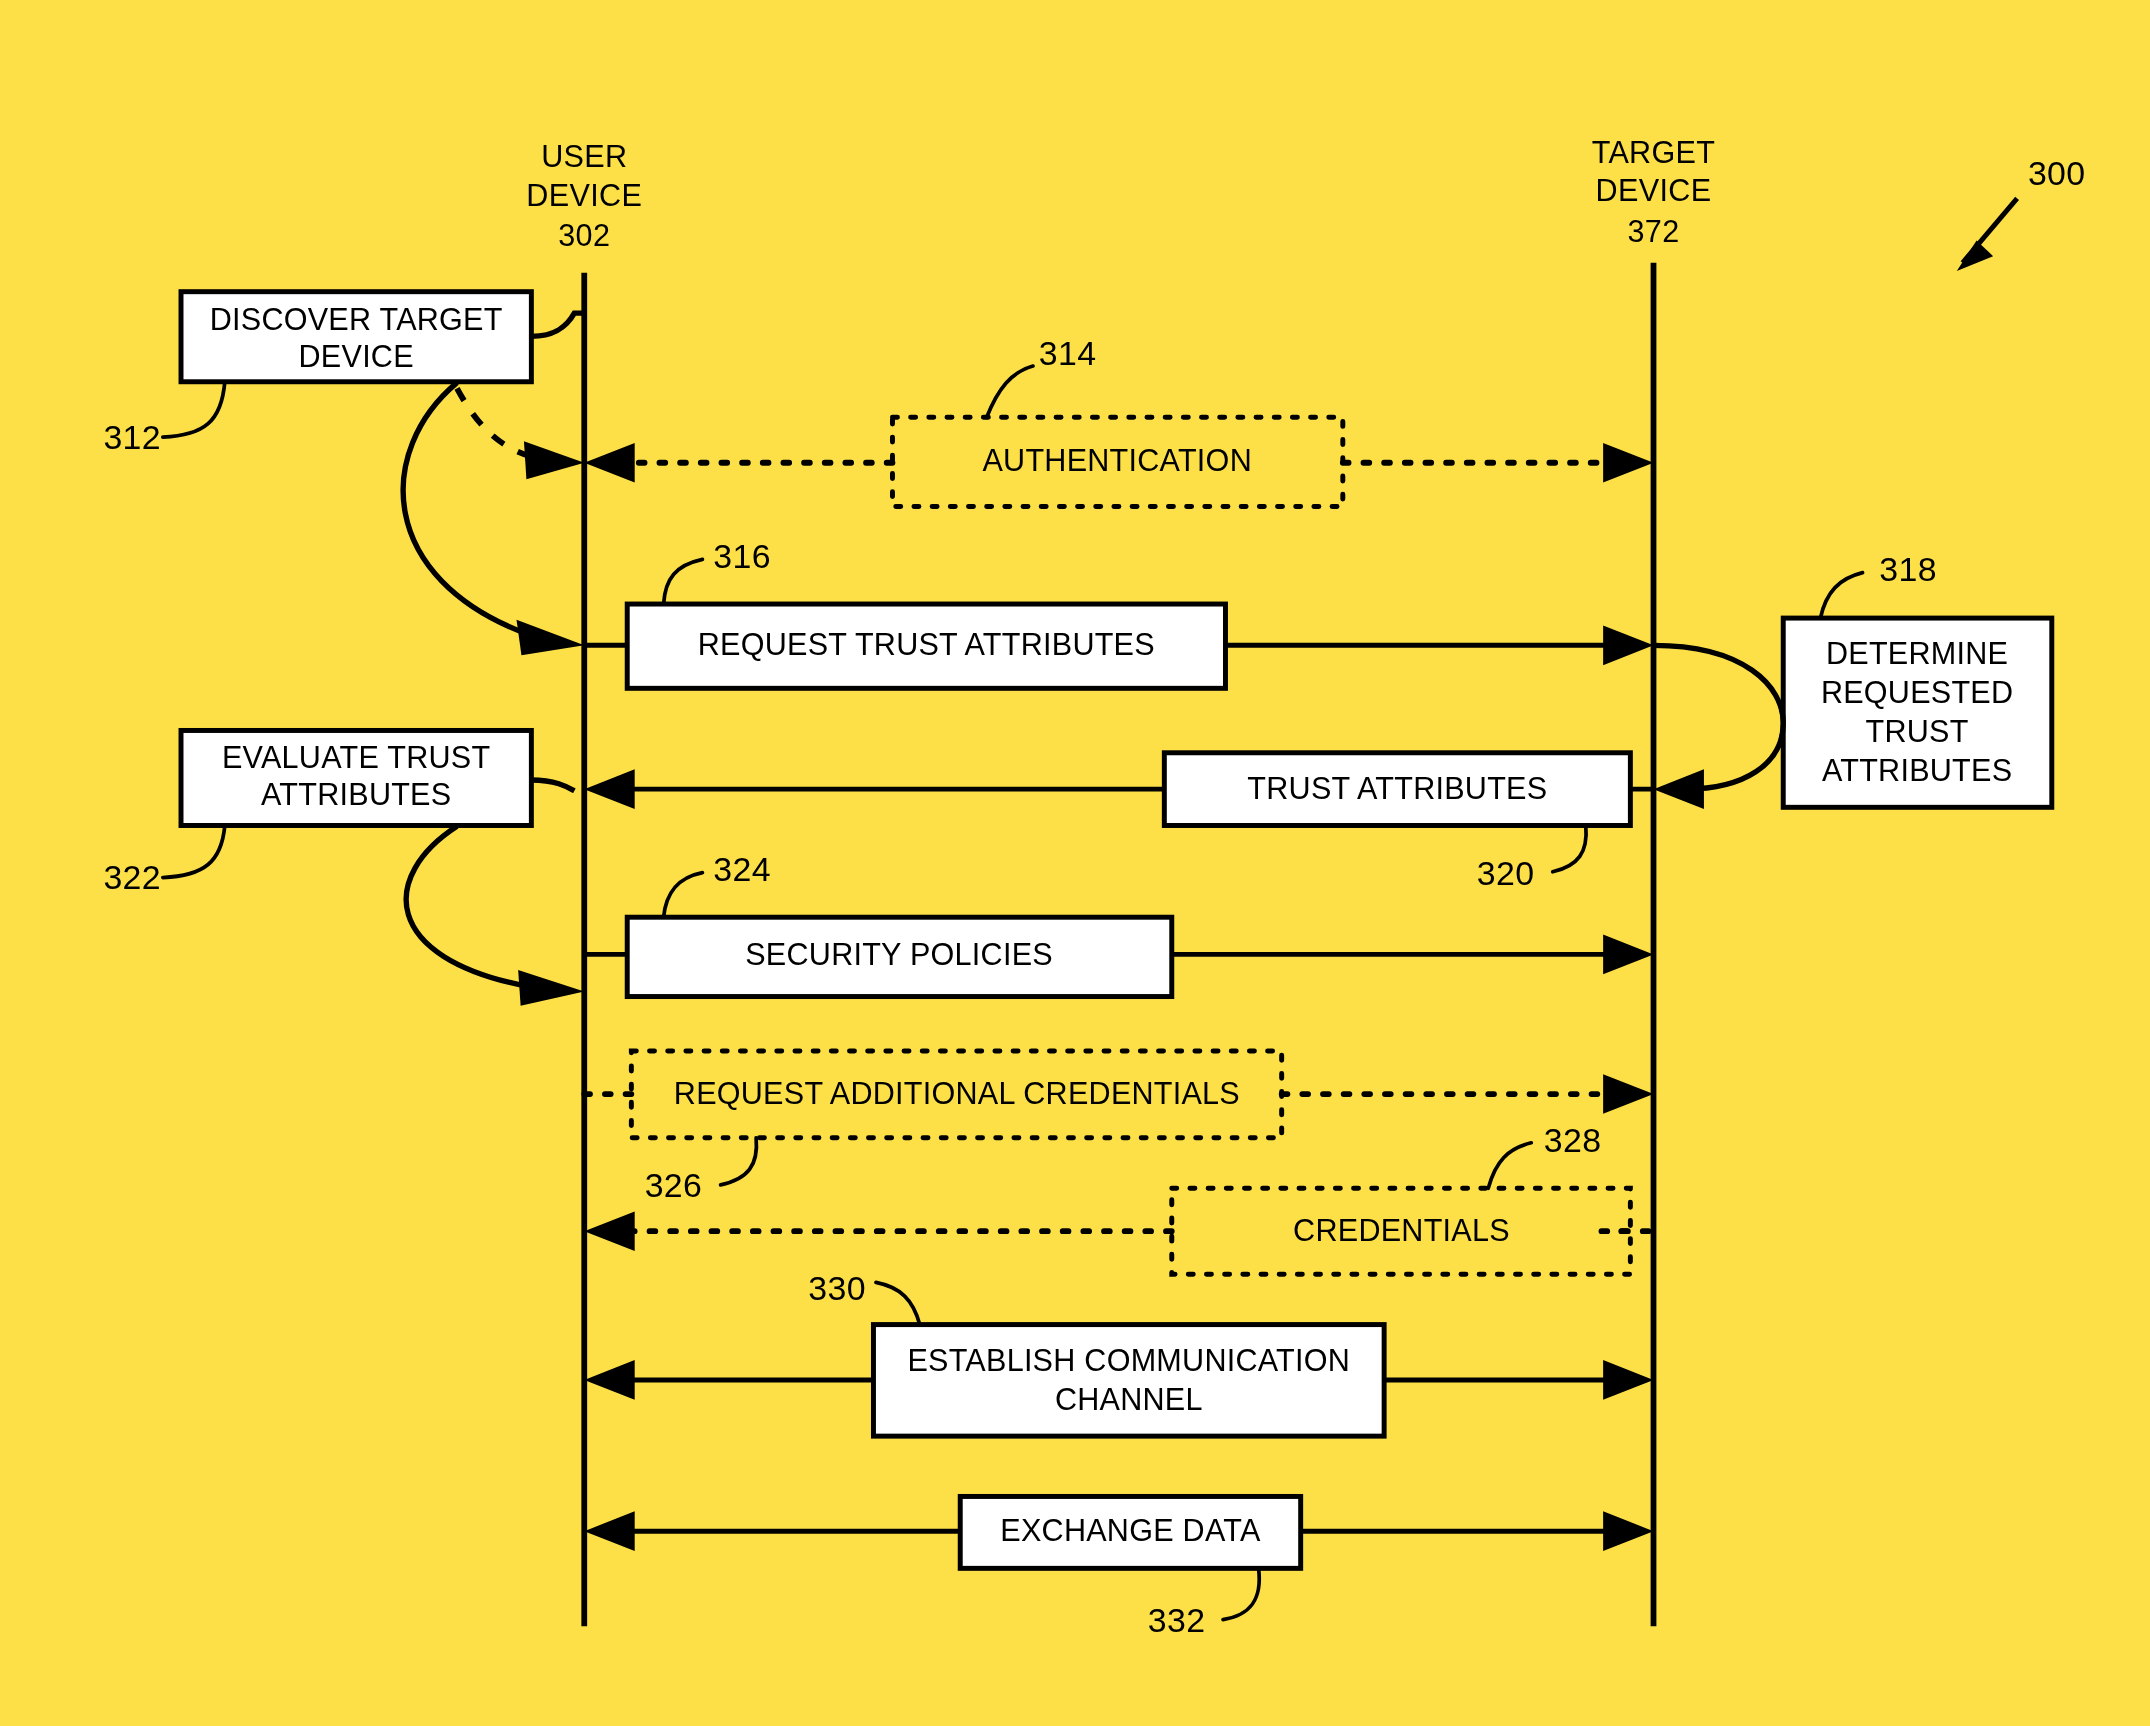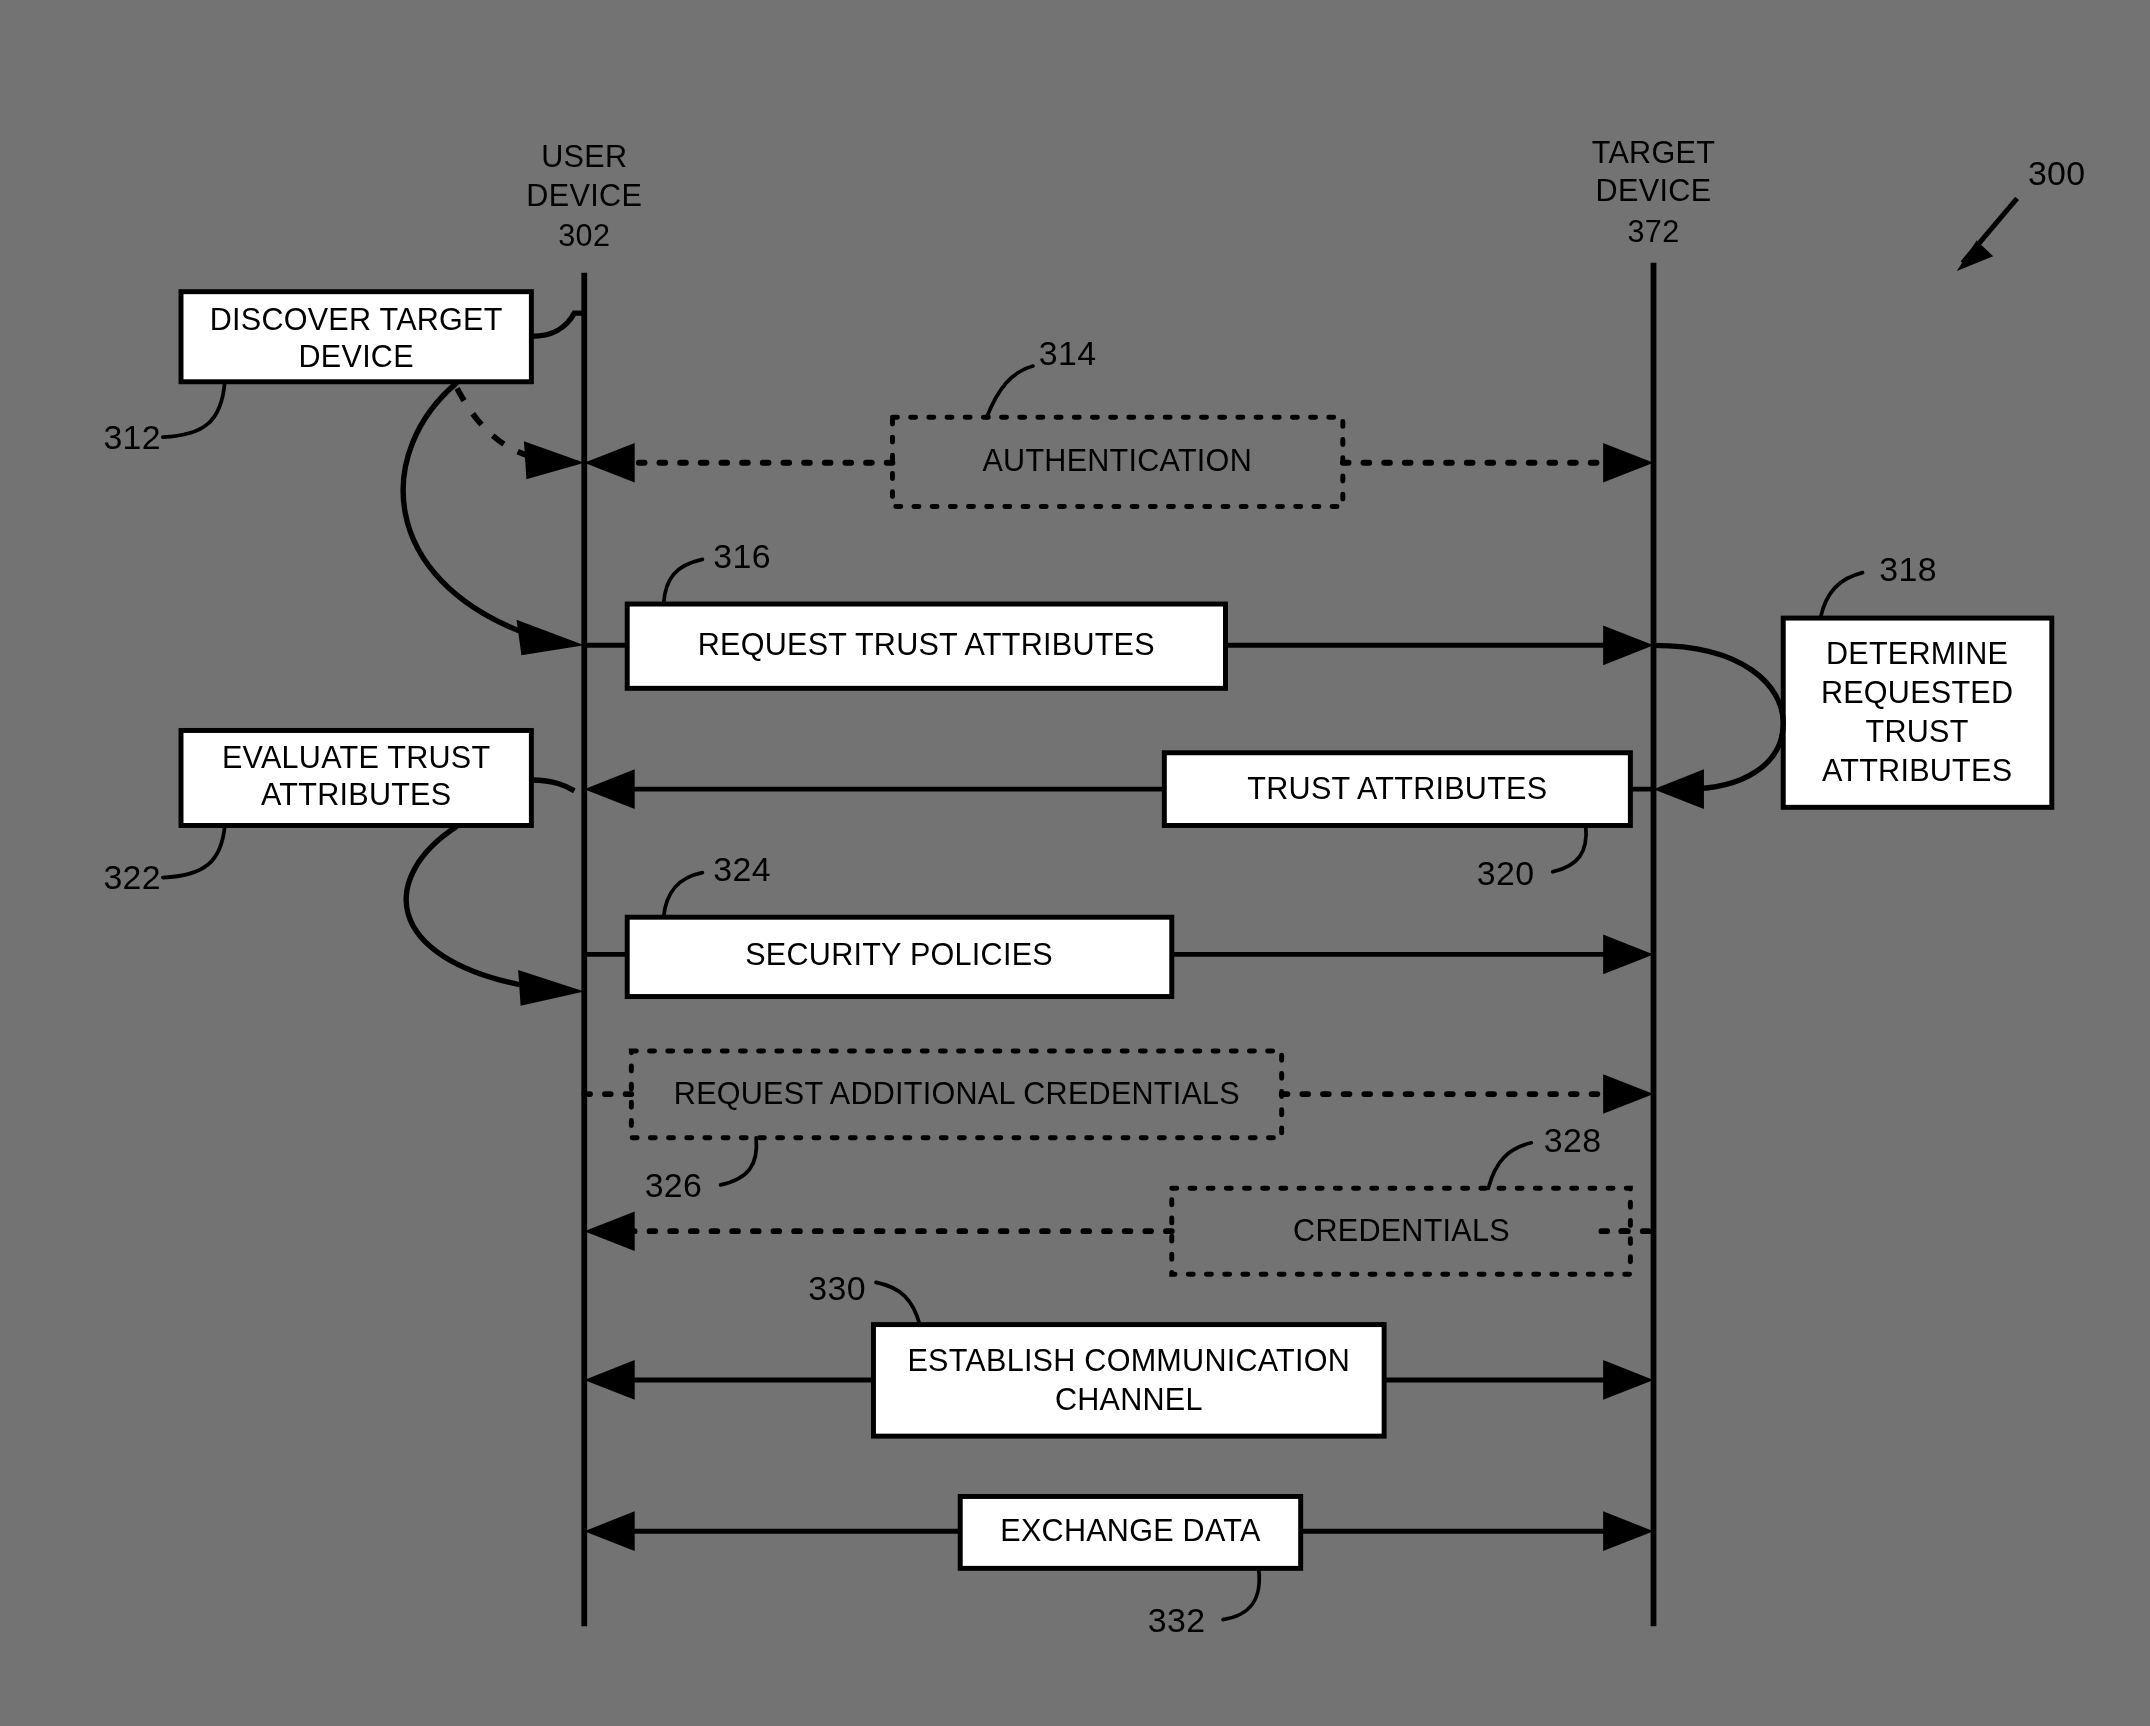--- a/index.html
+++ b/index.html
@@ -7,21 +7,21 @@
     padding: 0;
     background: #ffffff;
   }
   body {
     font-family: "Liberation Sans", sans-serif;
   }
   #figure-root {
     position: relative;
     width: 2151px;
     height: 1727px;
-    background: #737373;
+    background: #fde047;
     overflow: hidden;
   }
   svg#figure-svg {
     position: absolute;
     top: 0;
     left: 0;
     width: 2151px;
     height: 1727px;
     display: block;
   }

